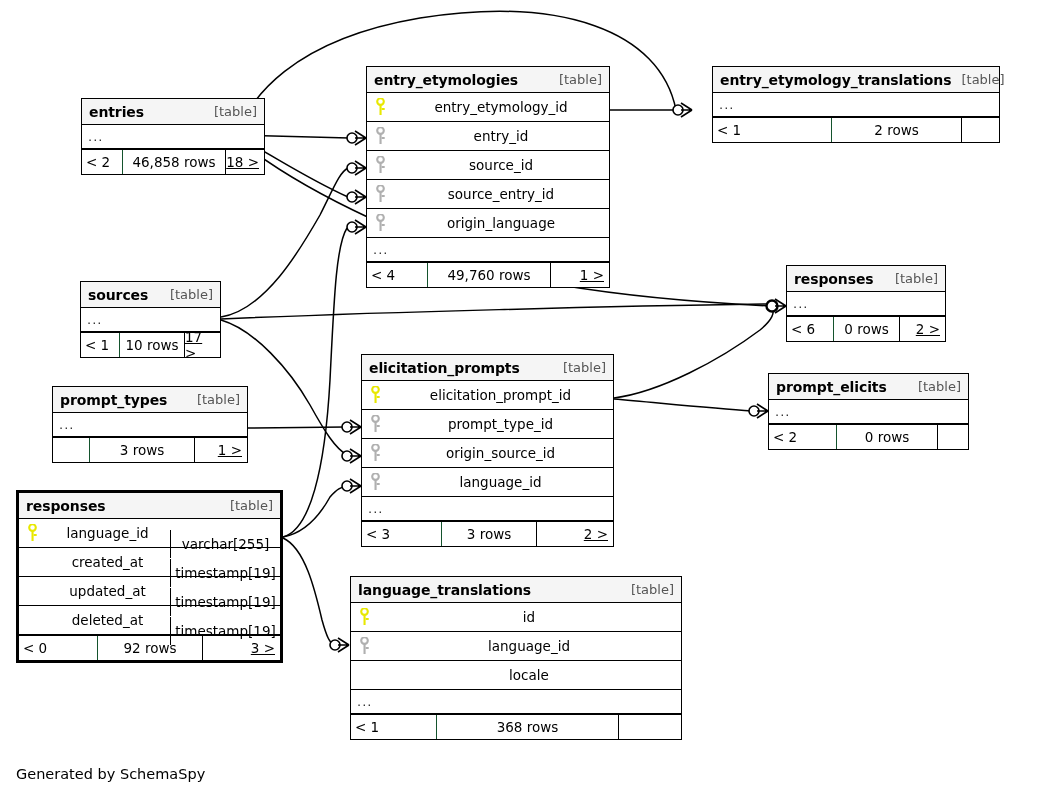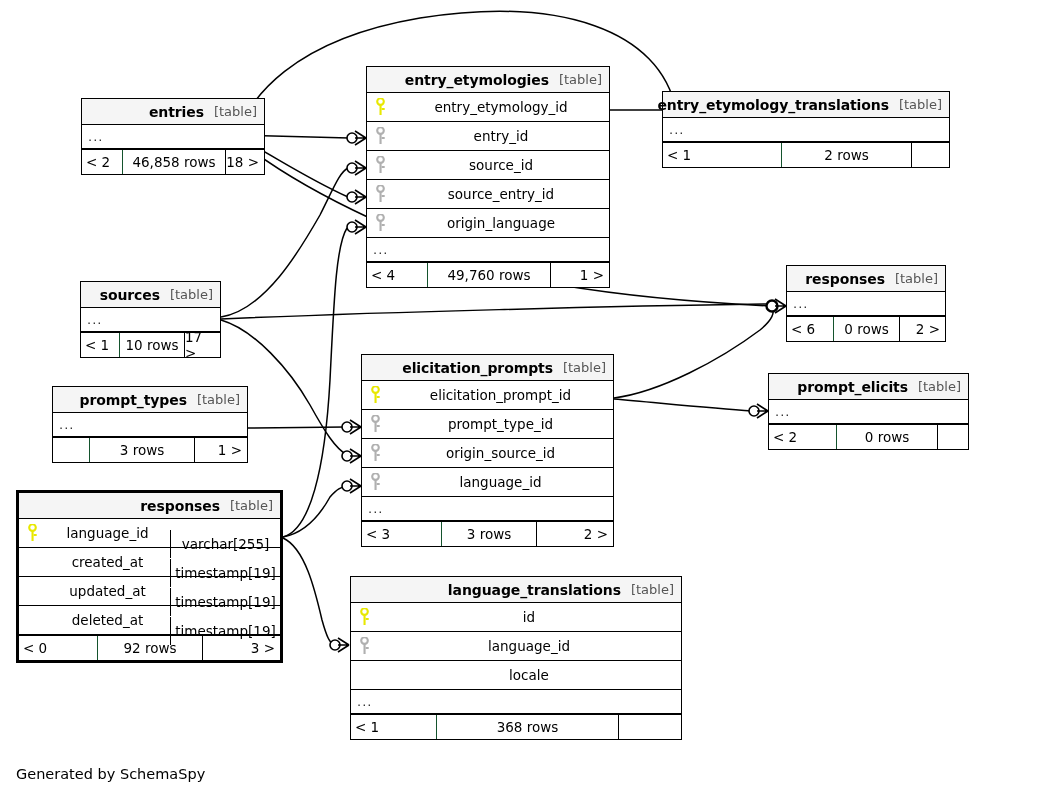--- a/index.html
+++ b/index.html
@@ -38,21 +38,21 @@
   }
   .tbl.focused {
     border: 3px solid #000000;
   }
   .tbl-head {
     box-sizing: border-box;
     background: #f5f5f5;
     border-bottom: 1px solid #000000;
     display: flex;
     align-items: center;
-    justify-content: flex-end;
+    justify-content: space-between;
     padding: 0 7px;
     height: 26px;
     white-space: nowrap;
   }
   .tbl-name {
     font-weight: bold;
     font-size: 14px;
     letter-spacing: -0.1px;
   }
   .tbl-kind {
@@ -121,20 +121,21 @@
     padding-left: 4px;
   }
   .footer .fc {
     justify-content: center;
     border-left: 1px solid #14532d;
     border-right: 1px solid #000000;
   }
   .footer .fr {
     justify-content: flex-end;
     padding-right: 5px;
+    text-decoration: underline;
   }
   .keyglyph { display: block; }
   .credit {
     position: absolute;
     left: 16px;
     top: 766px;
     font-size: 14.5px;
     color: #000000;
     z-index: 6;
   }
@@ -286,21 +287,21 @@
           </span>
           <span class="colname">origin_language</span>
         </div>
         <div class="row ellipsis">...</div>
         <div class="footer">
           <div class="fl" style="width:60px">&lt; 4</div>
           <div class="fc" style="flex:1 1 auto">49,760 rows</div>
           <div class="fr" style="width:58px">1 &gt;</div>
         </div>
       </div>
-      <div class="tbl" style="left: 662px; top: 66px; width: 288px; margin-top: 25px;">
+      <div class="tbl" style="left: 712px; top: 66px; width: 288px;">
         <div class="tbl-head">
           <span class="tbl-name">entry_etymology_translations</span>
           <span class="tbl-kind">[table]</span>
         </div>
         <div class="row ellipsis">...</div>
         <div class="footer">
           <div class="fl" style="width:118px">&lt; 1</div>
           <div class="fc" style="flex:1 1 auto">2 rows</div>
           <div class="fr" style="width:37px"></div>
         </div>

